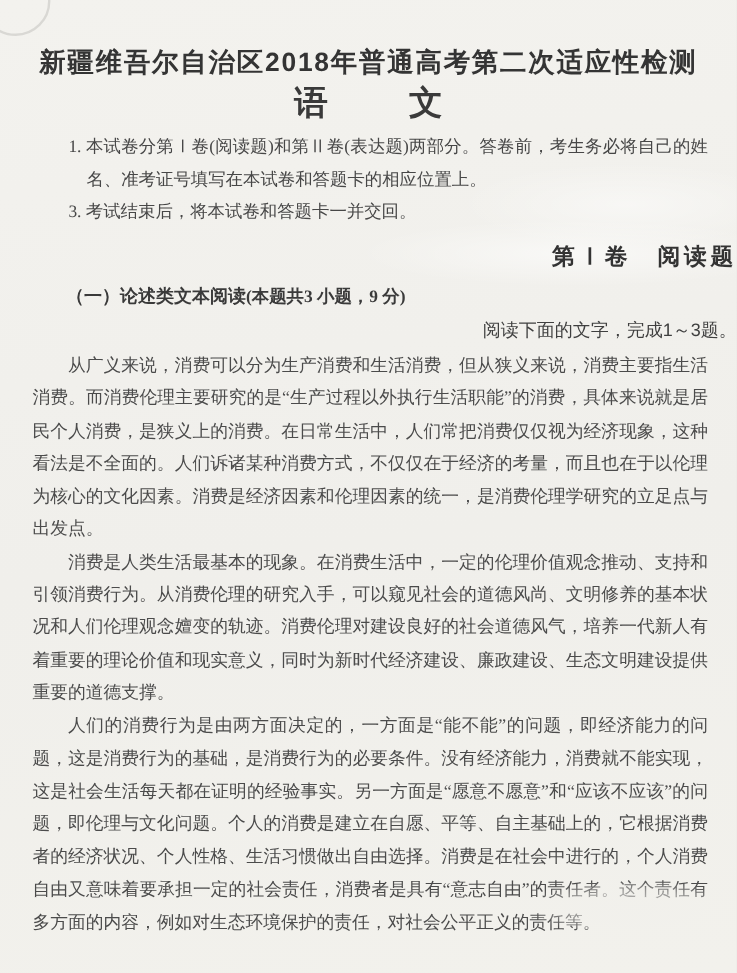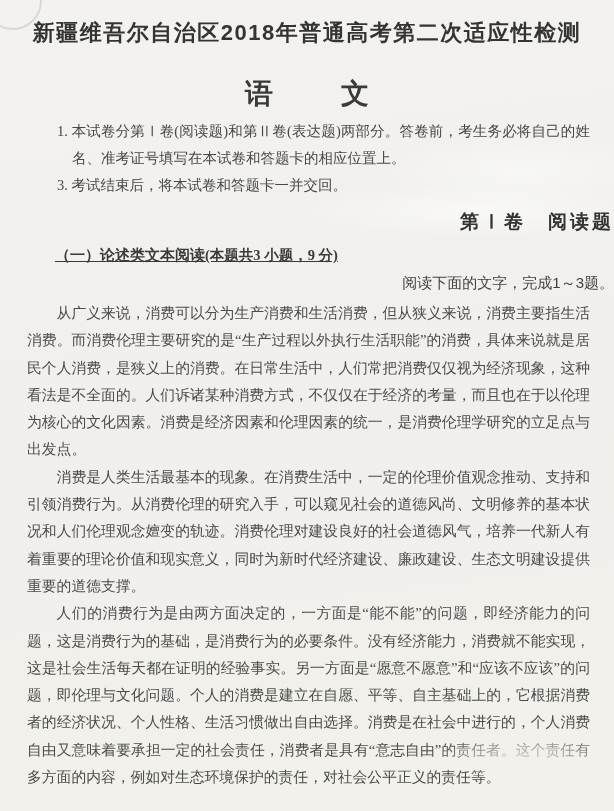--- a/index.html
+++ b/index.html
@@ -28,29 +28,28 @@
   .fade-spot {
     position: absolute;
     right: 2px; top: 734px;
     width: 170px; height: 44px;
     background: radial-gradient(ellipse at center, rgba(241,240,236,0.72) 0%, rgba(241,240,236,0.45) 45%, rgba(241,240,236,0) 75%);
     pointer-events: none;
     z-index: 3;
   }
   .exam-title {
     margin: 0;
-    padding-top: 18px;
+    padding-top: 37px;
     text-align: center;
     font-size: 22px;
     font-weight: bold;
     letter-spacing: 1.5px;
     color: #343434;
   }
   .subject {
-    margin-top: 27px;
     text-align: center;
     font-size: 28px;
     font-weight: bold;
     color: #3a3a3a;
   }
   .subject .ch { display: inline-block; }
   .subject .ch + .ch { margin-left: 60px; }
   .notice-heading {
     margin: 14px 0 0 27px;
     font-size: 15px;
@@ -81,21 +80,20 @@
     margin: 20px 0 0 27px;
     font-size: 15.5px;
     font-weight: bold;
     color: #383838;
   }
   .subsection-heading {
     margin: 11px 0 0 55px;
     font-size: 15px;
     font-weight: bold;
     color: #3a3a3a;
-    text-decoration: underline;
   }
   .subsection-heading .note {
     font-family: "Liberation Serif", serif;
     font-weight: 600;
     font-size: 14.5px;
   }
   .instruction {
     margin: 9px 0 0 55px;
     font-size: 15px;
     color: #3f3f3f;

